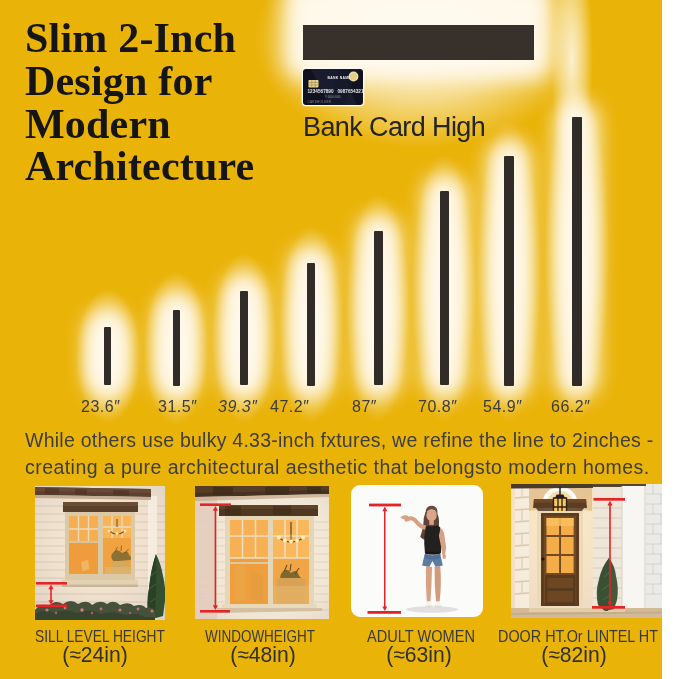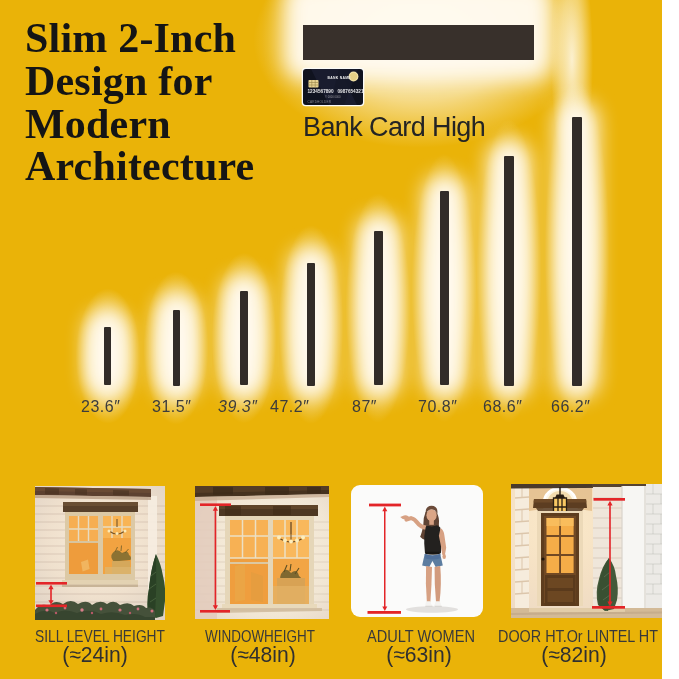--- a/index.html
+++ b/index.html
@@ -79,28 +79,32 @@
 
   <div class="bar" style="left:374px;top:231px;width:9px;height:154px;"></div>
 
   <div class="bar" style="left:440px;top:191px;width:9px;height:194px;"></div>
 
   <div class="bar" style="left:504px;top:156px;width:10px;height:230px;"></div>
 
   <div class="bar" style="left:572px;top:117px;width:10px;height:269px;"></div>
 
   <div class="blabel" style="left:81px;">23.6″</div>
-  <div class="blabel" style="left:152px;">31.5″</div>
+  <div class="blabel" style="left:158px;">31.5″</div>
   <div class="blabel" style="left:218px;font-style:italic;">39.3″</div>
   <div class="blabel" style="left:270px;">47.2″</div>
   <div class="blabel" style="left:352px;">87″</div>
   <div class="blabel" style="left:418px;">70.8″</div>
-  <div class="blabel" style="left:483px;">68.6″</div>
+  <div class="blabel" style="left:483px;">54.9″</div>
   <div class="blabel" style="left:551px;">66.2″</div>
 
+  <div style="position:absolute;left:25px;top:427px;font-size:19.5px;line-height:27px;letter-spacing:0.25px;color:#3e3e3e;">
+    While others use bulky 4.33-inch fxtures, we refine the line to 2inches -<br>
+    <span style="letter-spacing:0.45px;">creating a pure architectural aesthetic that belongsto modern homes.</span>
+  </div>
 
   <svg style="position:absolute;left:35px;top:486px;" width="130" height="134" viewBox="0 0 130 134">
     <defs>
       <radialGradient id="p1glow" cx="0.5" cy="0.42" r="0.75">
         <stop offset="0" stop-color="#f9edda"></stop>
         <stop offset="0.55" stop-color="#efe0cd"></stop>
         <stop offset="1" stop-color="#ded1c5"></stop>
       </radialGradient>
     </defs>
 

